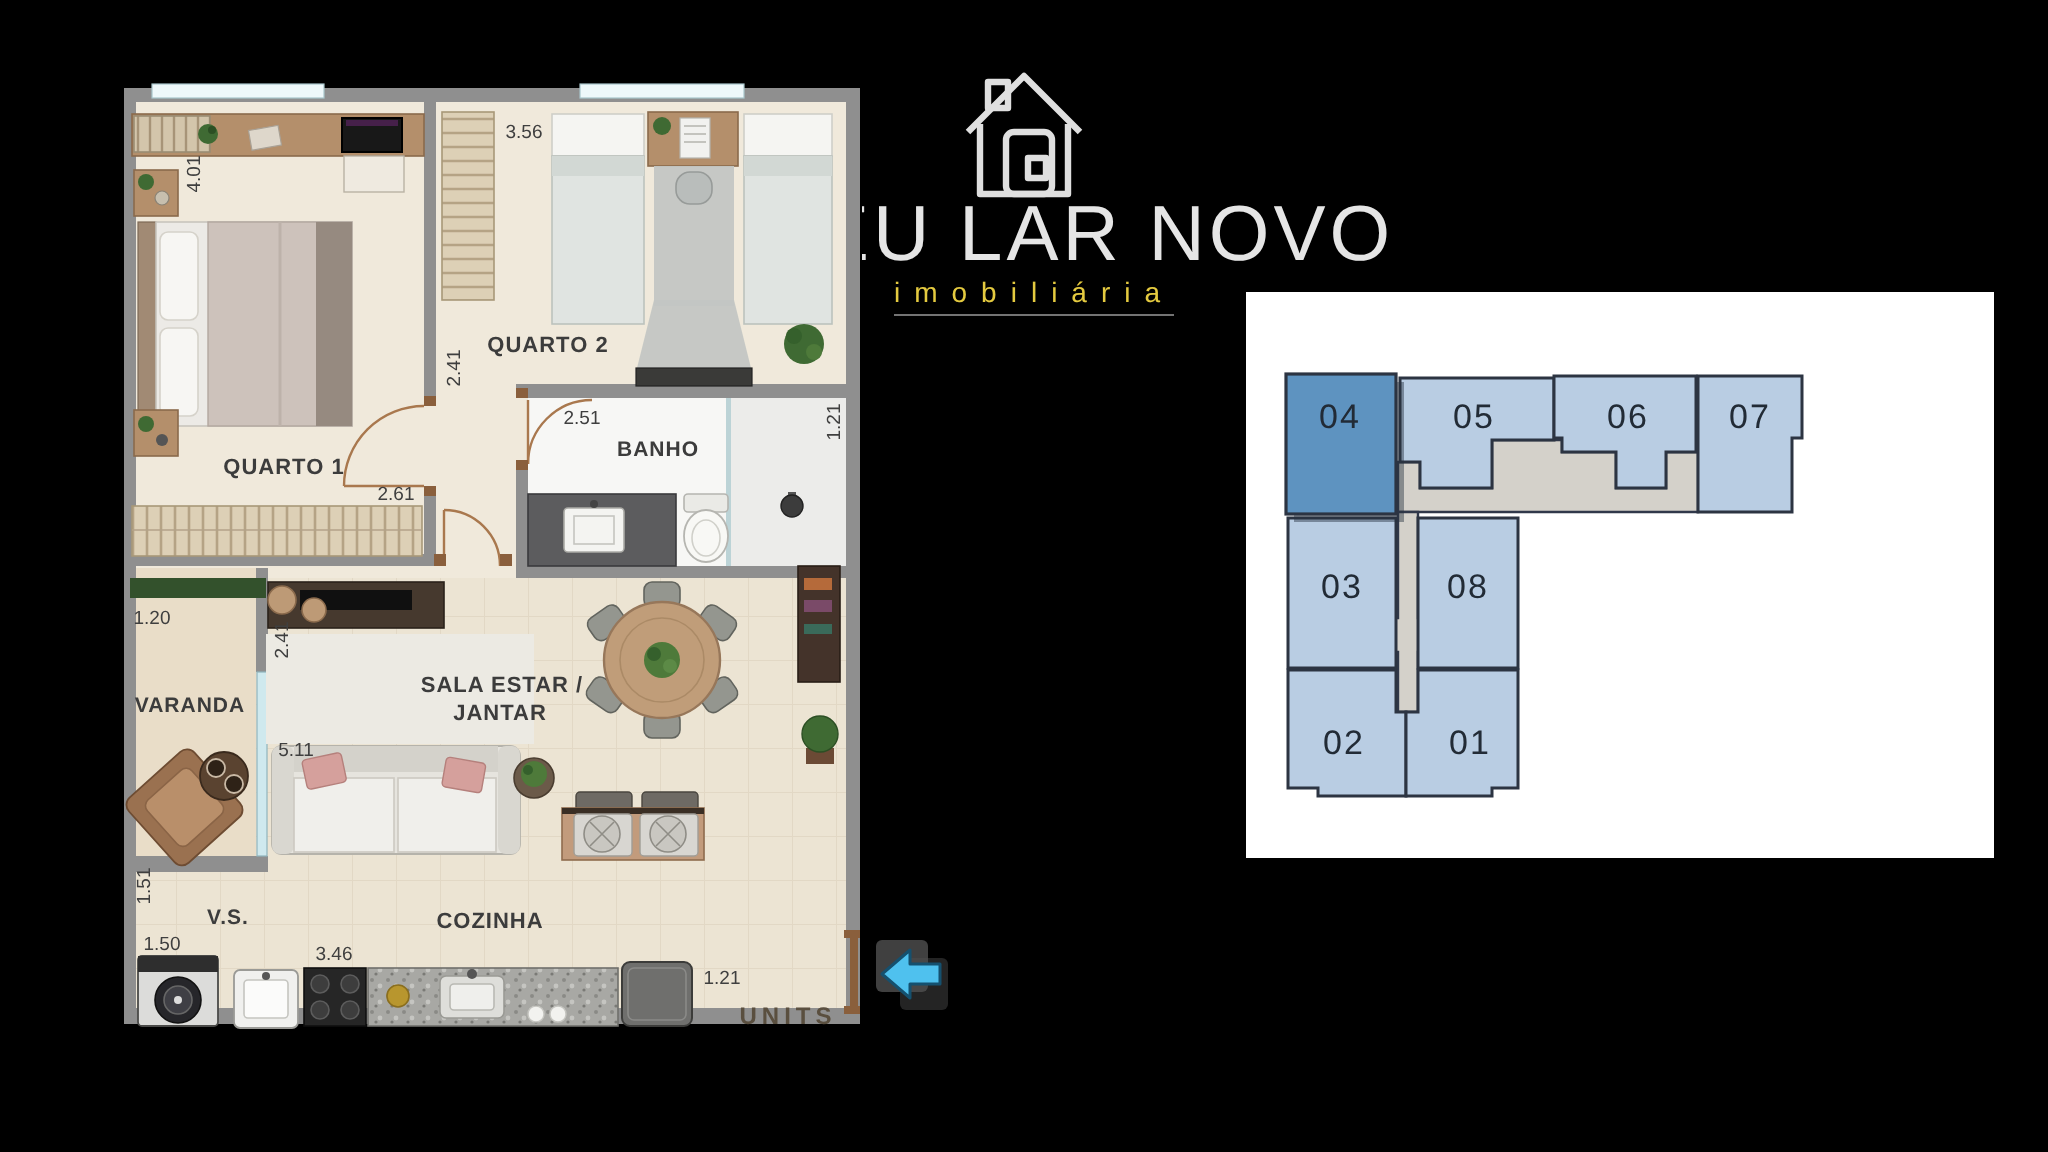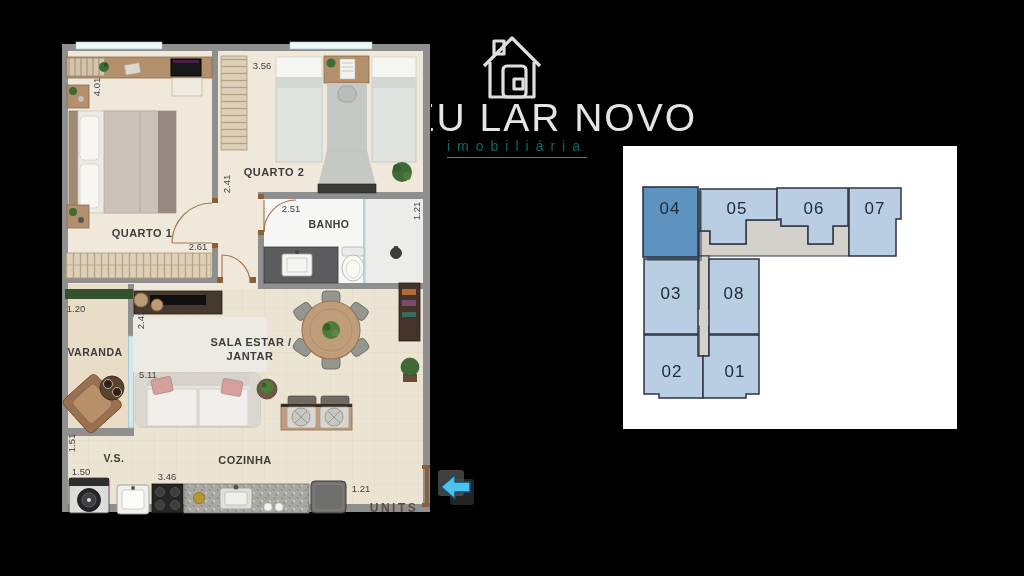--- a/index.html
+++ b/index.html
@@ -2,24 +2,24 @@
 <html><head>
 <meta charset="utf-8">
 <style>
   html,body{margin:0;padding:0;background:#000;}
   .stage{position:relative;width:1024px;height:576px;background:#000;overflow:hidden;
          font-family:"Liberation Sans",sans-serif;}
   
   .logo-title{position:absolute;left:374px;top:96px;z-index:1;font-size:39px;letter-spacing:2px;
               color:#f2f2f2;white-space:nowrap;font-weight:400;opacity:.95;}
   .logo-tagline{position:absolute;left:447px;top:138px;z-index:1;font-size:14px;letter-spacing:7px;
-                color:#0f766e;border-bottom:1px solid rgba(255,255,255,.5);padding-bottom:3px;opacity:.9;}
+                color:#fde047;border-bottom:1px solid rgba(255,255,255,.5);padding-bottom:3px;opacity:.9;}
   .logo-icon{position:absolute;left:476px;top:30px;z-index:1;}
   .floorplan{position:absolute;left:61px;top:40px;z-index:2;}
-  .unit-panel{position:absolute;left:623px;top:146px;width:334px;height:283px;background:#fff;z-index:2;}
+  .unit-panel{position:absolute;left:623px;top:146px;width:374px;height:283px;background:#fff;z-index:2;}
   .nav-arrow{position:absolute;left:434px;top:466px;width:42px;height:42px;z-index:3;cursor:pointer;}
   svg text{font-family:"Liberation Sans",sans-serif;}
   .room-label{font-weight:700;fill:#3c3c3c;letter-spacing:.5px;}
   .dim{font-weight:400;fill:#3f3f3f;}
   .watermark{font-weight:700;fill:#5a4f3f;letter-spacing:2.5px;}
   .unit-num{font-size:17px;fill:#222b36;letter-spacing:1px;}
 </style>
 </head>
 <body>
 

